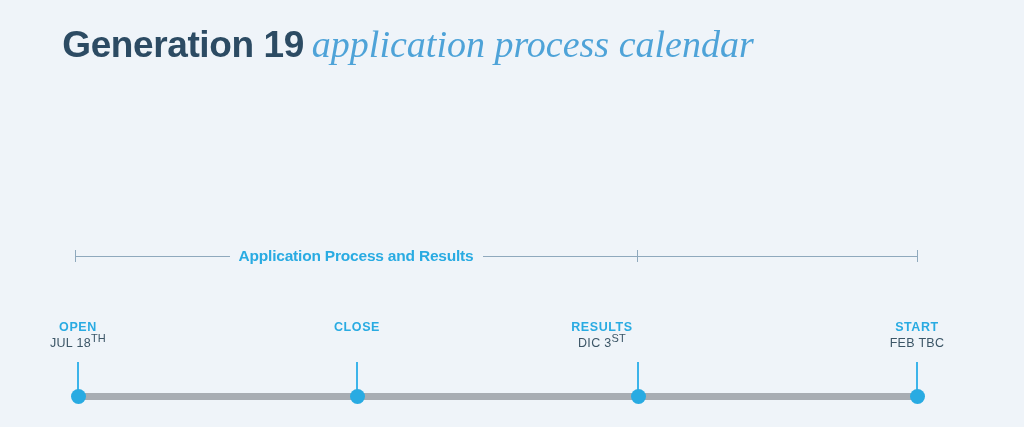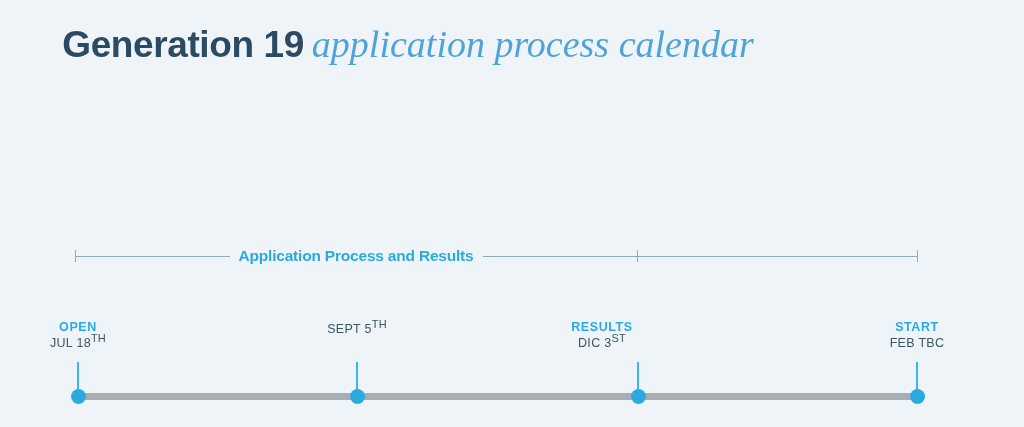--- a/index.html
+++ b/index.html
@@ -164,21 +164,21 @@
   <div class="tick right"></div>
 </div>
 
 <div class="milestone" style="left:78px;">
   <div class="ms-title">OPEN</div>
   <div class="ms-date"><span>JUL 18</span><sup>TH</sup></div>
 </div>
 <div class="connector" style="left:78px;"></div>
 
 <div class="milestone" style="left:357px;">
-  <div class="ms-date"><span>SEPT 5</span><sup>TH</sup></div>
+  <div class="ms-title">CLOSE</div>
 </div>
 <div class="connector" style="left:357px;"></div>
 
 <div class="milestone" style="left:602px;">
   <div class="ms-title">RESULTS</div>
   <div class="ms-date"><span>DIC 3</span><sup>ST</sup></div>
 </div>
 <div class="connector" style="left:638px;"></div>
 
 <div class="milestone" style="left:917px;">

